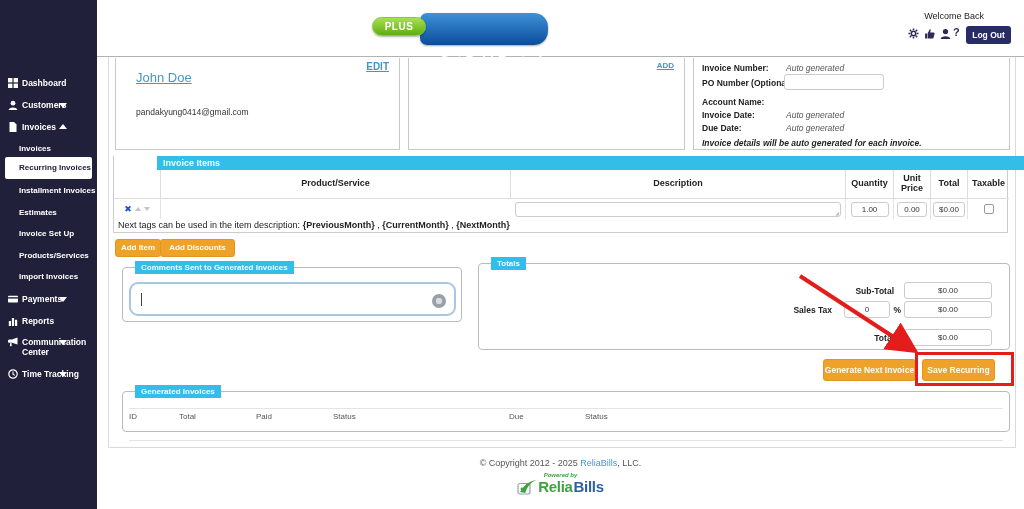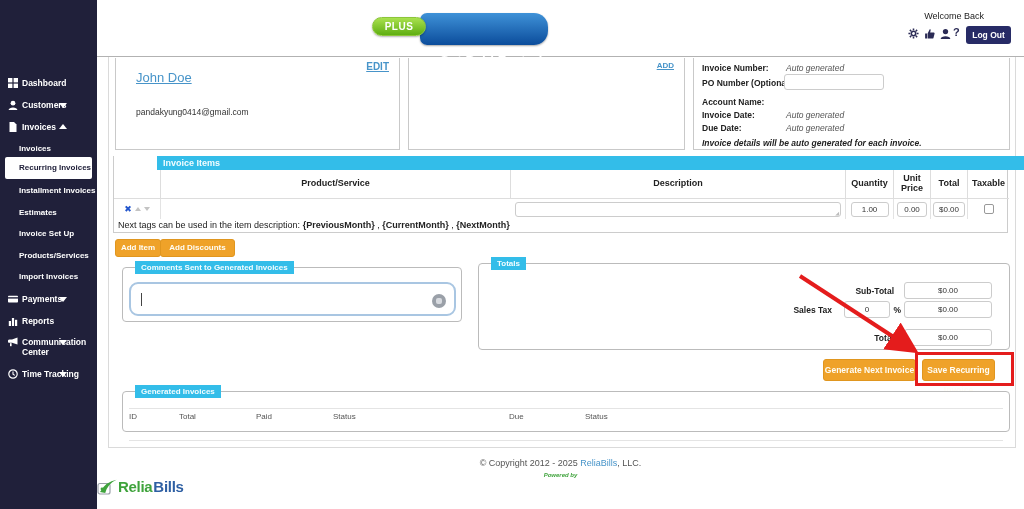--- a/index.html
+++ b/index.html
@@ -71,21 +71,21 @@
   .cmt-icon::after { content:""; position:absolute; left:4px; top:4px; width:6px; height:6px; border-radius:2px; background:#d8dbe0; }
 
   .gi-col { position:absolute; top:0; font-size:8px; color:#555; }
 
   .anno { pointer-events:none; z-index:50; }
   .anno-rect { position:absolute; left:915px; top:352px; width:99px; height:34px; border:3px solid #e41c1c; z-index:49; pointer-events:none; }
 
   .footer { position:absolute; left:97px; top:458px; width:927px; text-align:center; }
   .copyright { font-size:9px; color:#555; }
   .powered { font-size:6px; font-weight:bold; font-style:italic; color:#3fa33c; margin-top:4px; }
-  .logo-row { margin-top:0; display:flex; align-items:center; justify-content:flex-start; gap:1px; }
+  .logo-row { margin-top:0; display:flex; align-items:center; justify-content:center; gap:1px; }
   .logo-relia { font-size:15px; font-weight:bold; color:#3fa33c; letter-spacing:-.3px; }
   .logo-bills { font-size:15px; font-weight:bold; color:#2e5fa3; letter-spacing:-.3px; }
 </style>
 </head>
 <body>
 
 <div id="app">
 
   <div class="sidebar">
     <div class="nav-item" style="top:77px">

